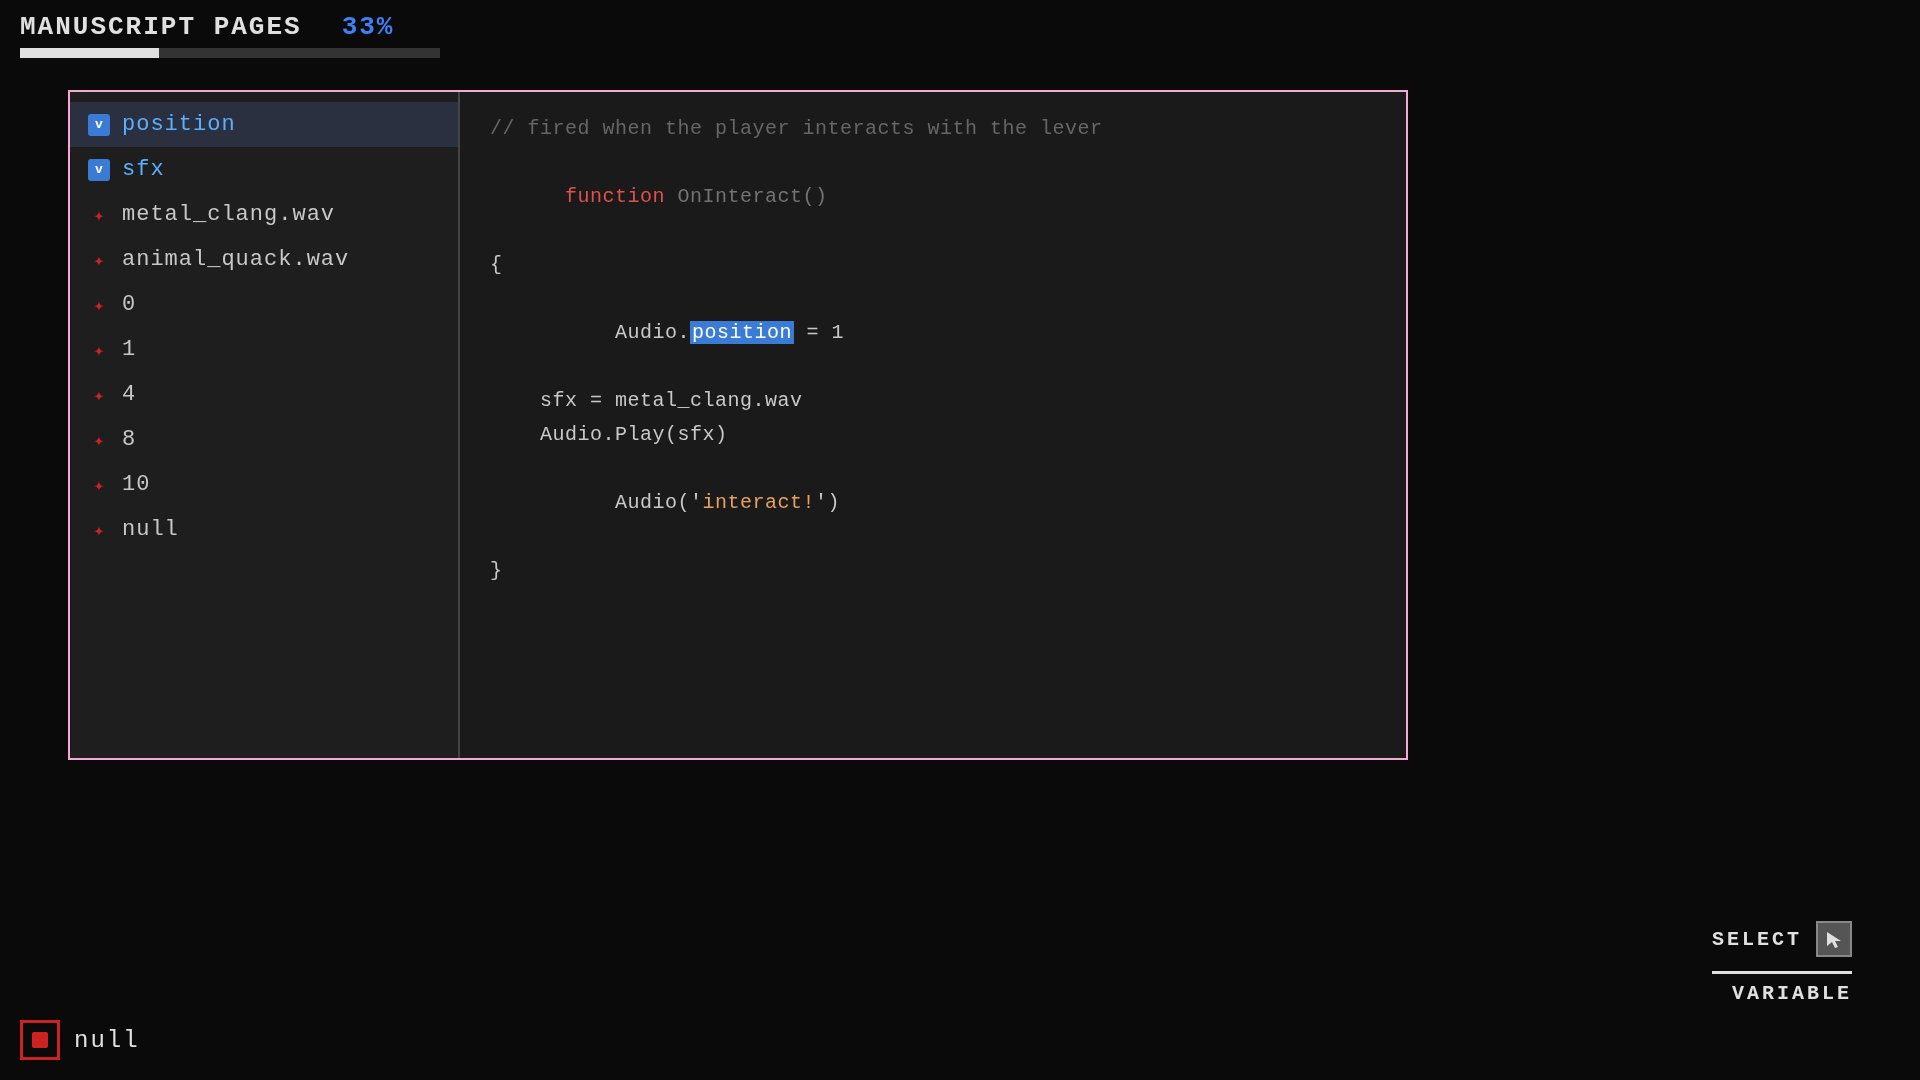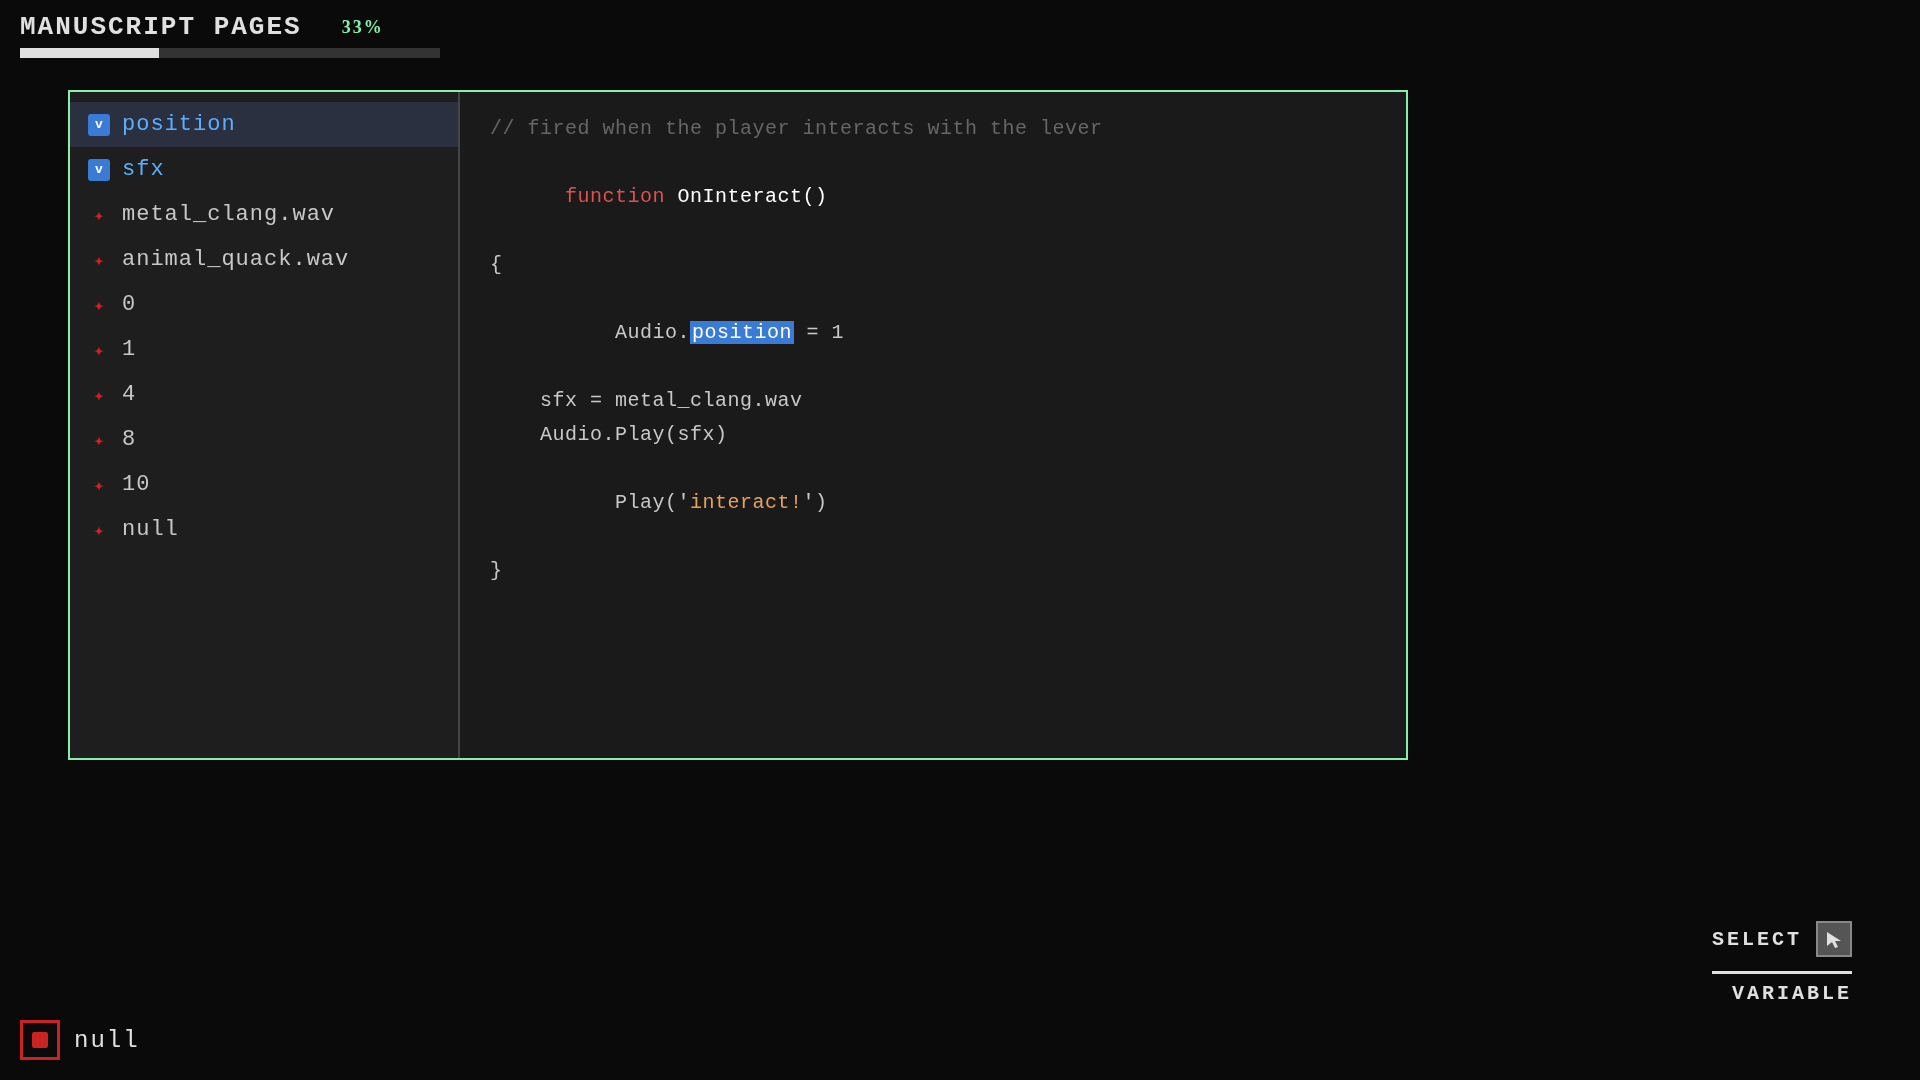--- a/index.html
+++ b/index.html
@@ -32,25 +32,25 @@
     #manuscript-title {
       color: #e0e0e0;
       font-size: 26px;
       font-weight: bold;
       letter-spacing: 2px;
       text-transform: uppercase;
       font-family: 'Courier New', monospace;
     }
 
     #progress-percent {
-      color: #86efac;
-      font-size: 18px;
+      color: #3b82f6;
+      font-size: 26px;
       font-weight: bold;
       letter-spacing: 2px;
-      font-family: Liberation Serif, serif;
+      font-family: Liberation Mono, monospace;
     }
 
     #progress-bar-container {
       width: 420px;
       height: 10px;
       background: #333;
       border-radius: 0;
     }
 
     #progress-bar-fill {
@@ -60,21 +60,21 @@
     }
 
     
     #main-panel {
       position: absolute;
       top: 90px;
       left: 68px;
       width: 1340px;
       height: 670px;
       background: #1a1a1a;
-      border: 2px solid #86efac;
+      border: 2px solid #f9a8d4;
       display: flex;
     }
 
     
     #sidebar {
       width: 390px;
       min-width: 390px;
       background: #1e1e1e;
       border-right: 2px solid #444;
       padding: 10px 0;
@@ -320,30 +320,30 @@
       <div class="val-icon-red"></div>
       <span class="sidebar-item-label" style="color:#c8c8c8;">null</span>
     </div>
 
   </div>
 
   <div id="code-editor">
 
     <div class="code-line code-comment">// fired when the player interacts with the lever</div>
     <div class="code-line">
-      <span style="color:#e05050;">function </span><span style="color:#ffffff;">OnInteract()</span>
+      <span style="color:#e05050;">function </span><span style="color:#737373;">OnInteract()</span>
     </div>
     <div class="code-line code-default">{</div>
     <div class="code-line">
       <span style="color:#c8c8c8;">    Audio.</span><span class="highlight-blue">position</span><span style="color:#c8c8c8;"> = 1</span>
     </div>
     <div class="code-line code-default">    sfx = metal_clang.wav</div>
     <div class="code-line code-default">    Audio.Play(sfx)</div>
     <div class="code-line">
-      <span style="color:#c8c8c8;">    Play('</span><span style="color:#e8a060;">interact!</span><span style="color:#c8c8c8;">')</span>
+      <span style="color:#c8c8c8;">    Audio('</span><span style="color:#e8a060;">interact!</span><span style="color:#c8c8c8;">')</span>
     </div>
     <div class="code-line code-default">}</div>
 
   </div>
 
 </div>
 
 <div id="bottom-buttons">
 
   <div class="action-button">

